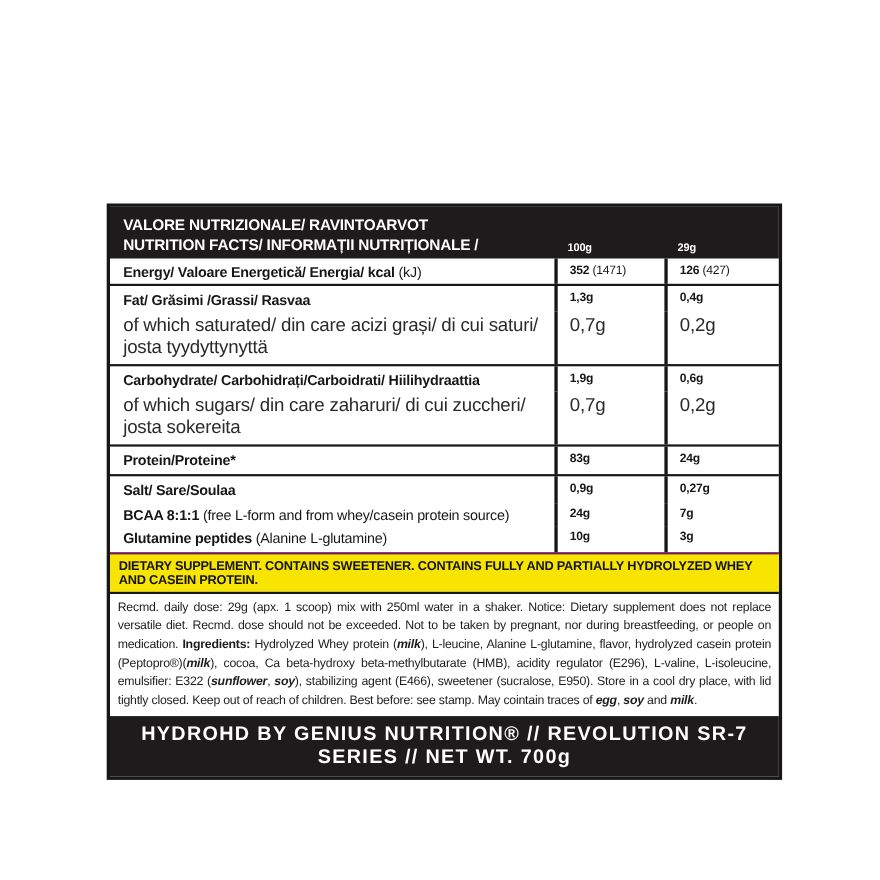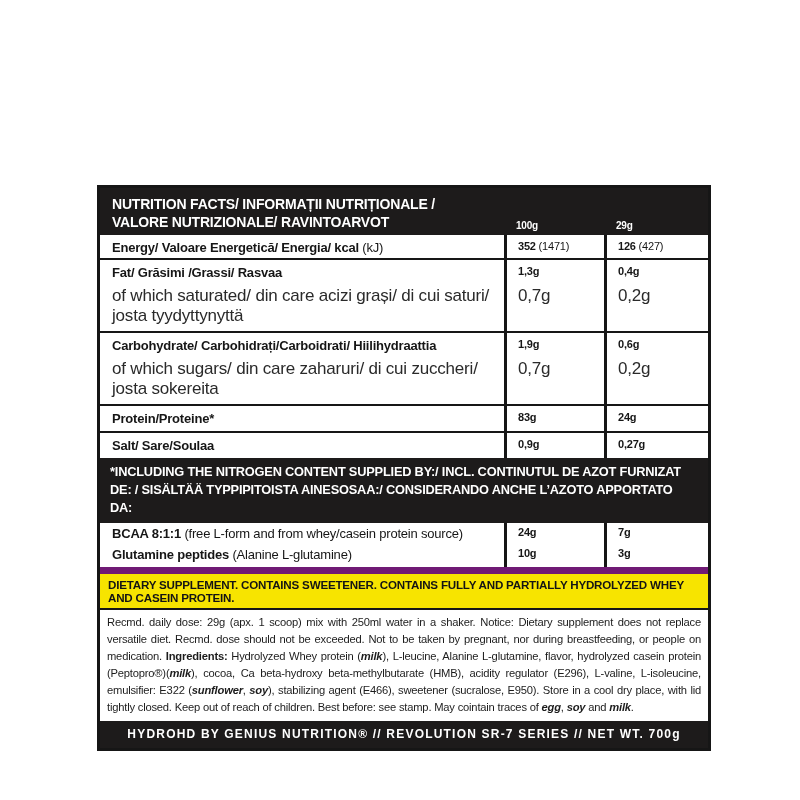--- a/index.html
+++ b/index.html
@@ -29,45 +29,45 @@
   .pad-top { padding-top:5px !important; }
   .pad-bot { padding-bottom:5px !important; }
   
   .nl-banner {
     background:#1d1b1b; color:#ffffff; font-weight:bold;
     font-size:12.8px; line-height:1.4; padding:5px 10px 6px 10px;
   }
   
   .nl-yellow {
     background:#f7e400; color:#141414; font-weight:bold;
-    font-size:11.6px; padding:4px 8px; border-top:7px solid #701a75;
+    font-size:11.6px; padding:4px 8px; border-top:2px solid #701a75;
   }
   
   .nl-fineprint {
     border-top:2px solid #161616;
     font-size:11.2px; line-height:1.52; padding:4px 7px 5px 7px;
     text-align:justify; color:#1c1c1c;
   }
   
   .nl-footer {
     background:#1d1b1b; color:#ffffff; font-weight:bold;
-    font-size:12px; letter-spacing:1.2px; text-align:center;
+    font-size:18px; letter-spacing:1.2px; text-align:center;
     padding:6px 4px 7px 4px;
   }
 </style>
 </head>
 <body>
 
 <div class="page">
   <div class="nutrition-label">
 
     <div class="nl-header">
       <div class="nl-title">
+        <div>VALORE NUTRIZIONALE/ RAVINTOARVOT</div>
         <div>NUTRITION FACTS/ INFORMAȚII NUTRIȚIONALE /</div>
-        <div>VALORE NUTRIZIONALE/ RAVINTOARVOT</div>
       </div>
       <div class="nl-colhead">100g</div>
       <div class="nl-colhead">29g</div>
     </div>
 
     <div class="nl-row bold-row">
       <div class="cell-label pad-top"><span class="b">Energy/ Valoare Energetică/ Energia/ kcal</span><span style="font-weight:normal"> (kJ)</span></div>
       <div class="cell-val pad-top"><span class="b">352</span><span style="font-weight:normal"> (1471)</span></div>
       <div class="cell-val pad-top"><span class="b">126</span><span style="font-weight:normal"> (427)</span></div>
     </div>
@@ -99,21 +99,20 @@
       <div class="cell-val pad-top pad-bot">83g</div>
       <div class="cell-val pad-top pad-bot">24g</div>
     </div>
 
     <div class="nl-row bold-row div-thin">
       <div class="cell-label pad-top pad-bot">Salt/ Sare/Soulaa</div>
       <div class="cell-val pad-top pad-bot">0,9g</div>
       <div class="cell-val pad-top pad-bot">0,27g</div>
     </div>
 
-    <div class="nl-banner">*INCLUDING THE NITROGEN CONTENT SUPPLIED BY:/ INCL. CONTINUTUL DE AZOT  FURNIZAT DE: / SISÄLTÄÄ TYPPIPITOISTA AINESOSAA:/ CONSIDERANDO ANCHE L’AZOTO APPORTATO DA:</div>
 
     <div class="nl-row">
       <div class="cell-label"><span class="b">BCAA 8:1:1</span><span> (free L-form and from whey/casein protein source)</span></div>
       <div class="cell-val b">24g</div>
       <div class="cell-val b">7g</div>
     </div>
     <div class="nl-row">
       <div class="cell-label pad-bot"><span class="b">Glutamine peptides</span><span> (Alanine L-glutamine)</span></div>
       <div class="cell-val b pad-bot">10g</div>
       <div class="cell-val b pad-bot">3g</div>

